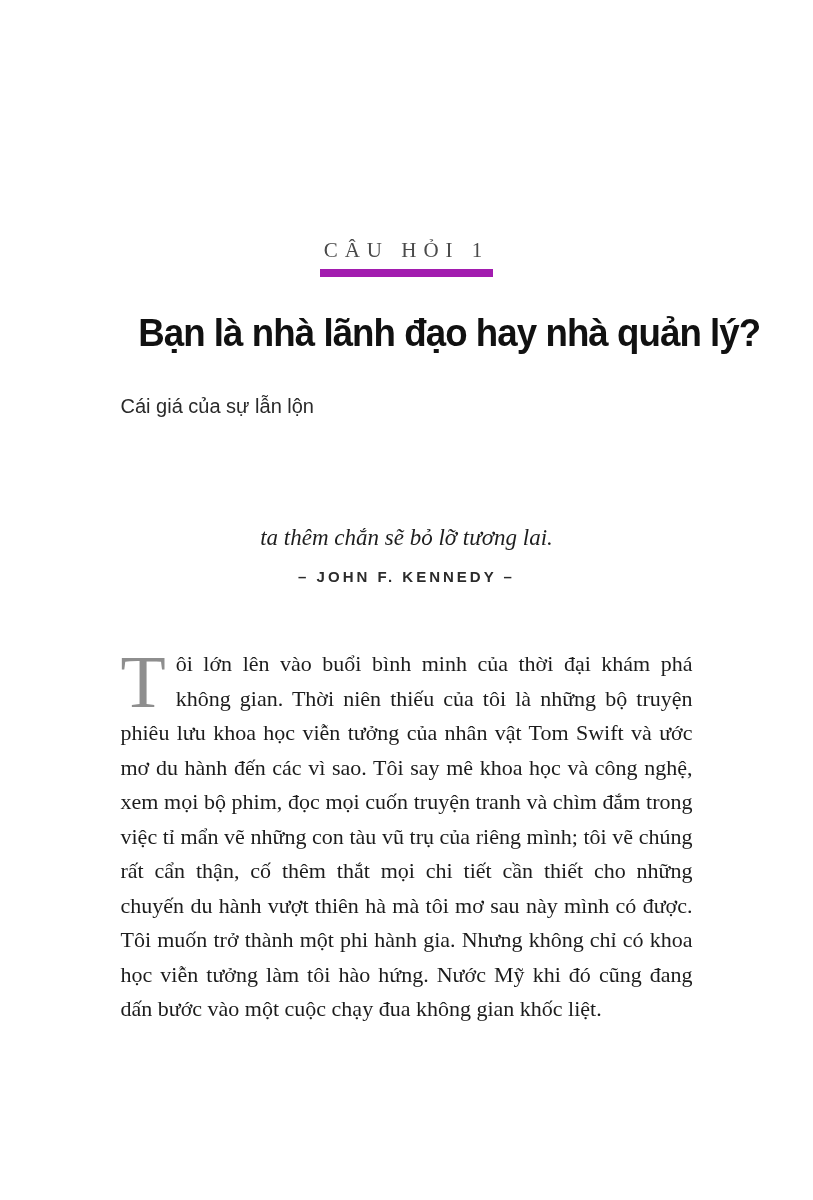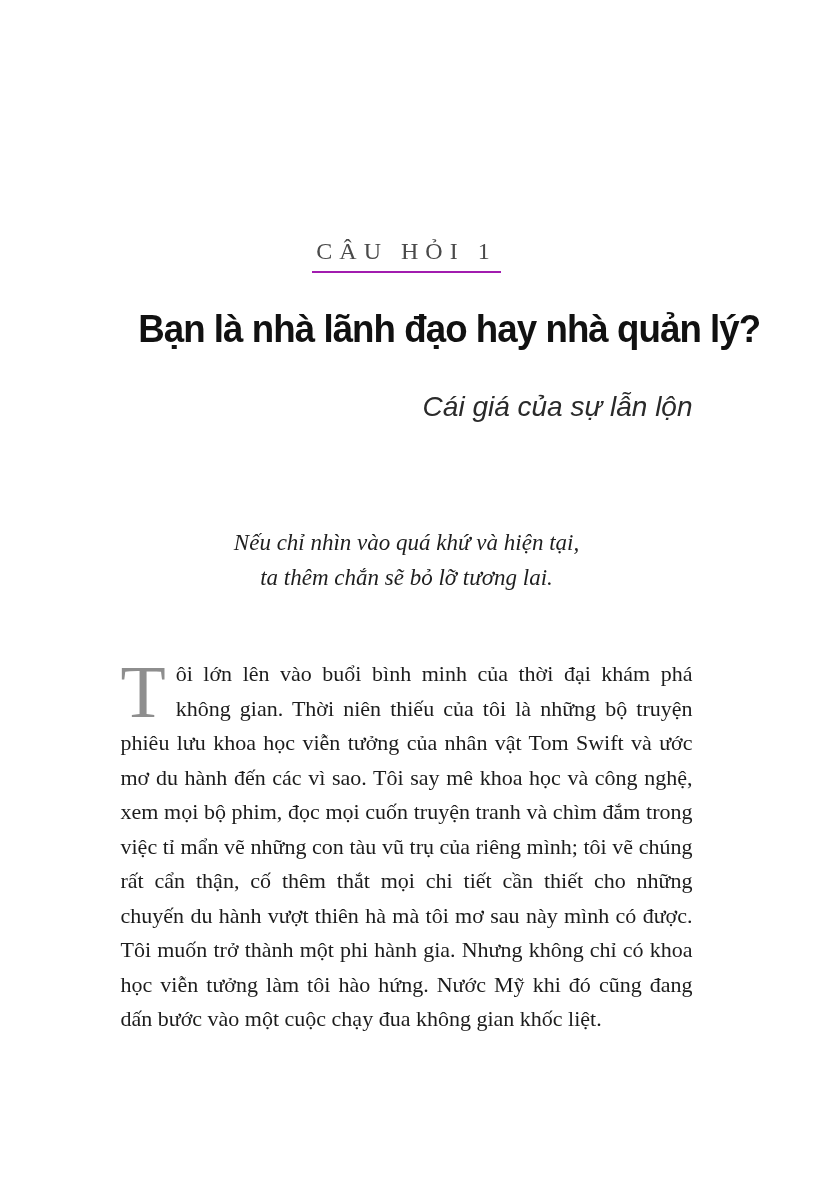--- a/index.html
+++ b/index.html
@@ -20,44 +20,43 @@
     width: 572px;
     margin: 0 auto;
     padding-top: 238px;
   }
   .chapter-label-wrap {
     text-align: center;
   }
   .chapter-label {
     display: inline-block;
     font-family: "Liberation Serif", serif;
-    font-size: 24px;
+    font-size: 21px;
     letter-spacing: 7px;
     color: #4a4a4a;
     padding: 0 4px 6px 4px;
-    border-bottom: 2px solid #a21caf;
+    border-bottom: 8px solid #a21caf;
   }
   .chapter-title {
     margin-top: 34px;
     text-align: center;
     font-family: "Liberation Sans", sans-serif;
     font-weight: bold;
     font-size: 39px;
     letter-spacing: -1px;
     color: #111111;
     transform: scaleX(0.94);
     transform-origin: center;
     white-space: nowrap;
   }
   .chapter-subtitle {
     margin-top: 40px;
-    text-align: right;
+    text-align: left;
     font-family: "Liberation Sans", sans-serif;
-    font-style: italic;
-    font-size: 28px;
+    font-size: 20px;
     color: #2a2a2a;
   }
   .quote {
     margin-top: 102px;
     text-align: center;
     font-family: "Liberation Serif", serif;
     font-style: italic;
     font-size: 23px;
     line-height: 35px;
     color: #1e1e1e;
@@ -97,23 +96,23 @@
 
     <div class="chapter-label-wrap">
       <div class="chapter-label">CÂU HỎI 1</div>
     </div>
 
     <div class="chapter-title">Bạn là nhà lãnh đạo hay nhà quản lý?</div>
 
     <div class="chapter-subtitle">Cái giá của sự lẫn lộn</div>
 
     <div class="quote">
-      <div>Nếu chỉ nhìn vào quá khứ và hiện tại,</div>
       <div>ta thêm chắn sẽ bỏ lỡ tương lai.</div>
     </div>
 
+    <div class="quote-attribution">– JOHN F. KENNEDY –</div>
 
     <div class="body-paragraph">
       <span class="drop-cap">T</span><span>ôi lớn lên vào buổi bình minh của thời đại khám phá không gian. Thời niên thiếu của tôi là những bộ truyện phiêu lưu khoa học viễn tưởng của nhân vật Tom Swift và ước mơ du hành đến các vì sao. Tôi say mê khoa học và công nghệ, xem mọi bộ phim, đọc mọi cuốn truyện tranh và chìm đắm trong việc tỉ mẩn vẽ những con tàu vũ trụ của riêng mình; tôi vẽ chúng rất cẩn thận, cố thêm thắt mọi chi tiết cần thiết cho những chuyến du hành vượt thiên hà mà tôi mơ sau này mình có được. Tôi muốn trở thành một phi hành gia. Nhưng không chỉ có khoa học viễn tưởng làm tôi hào hứng. Nước Mỹ khi đó cũng đang dấn bước vào một cuộc chạy đua không gian khốc liệt.</span>
     </div>
 
   </div>
 </div>
 
 </body></html>

